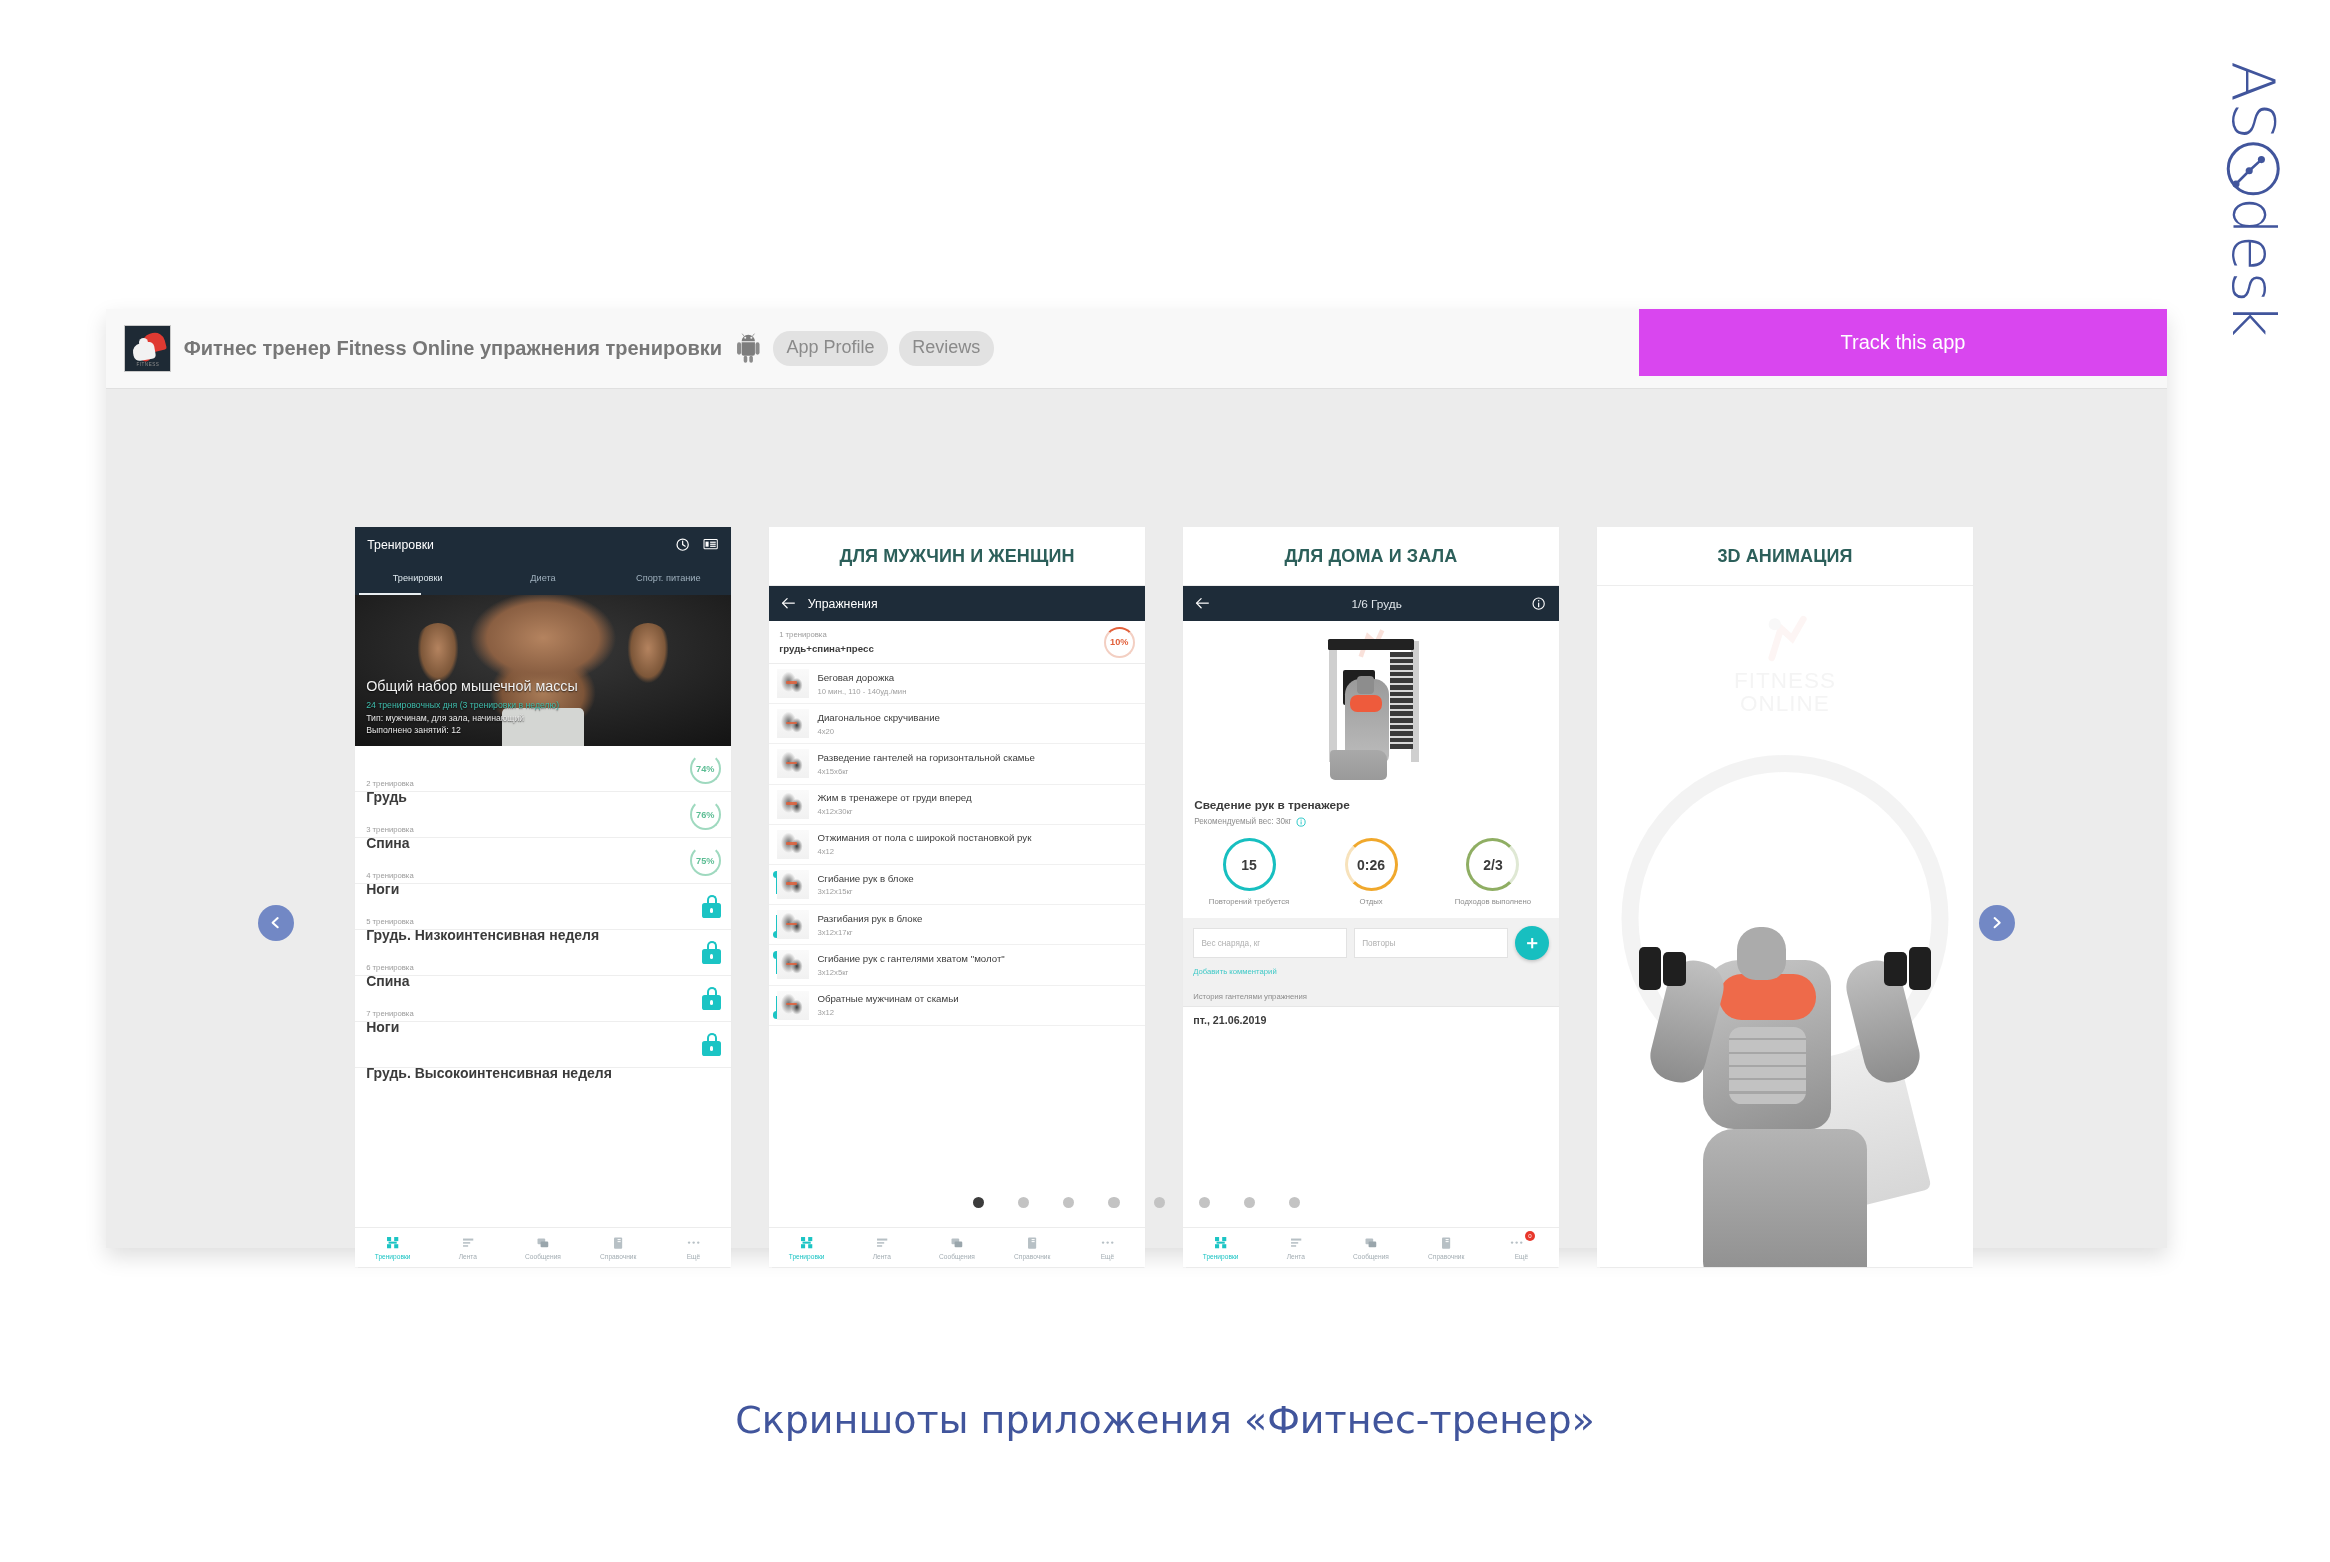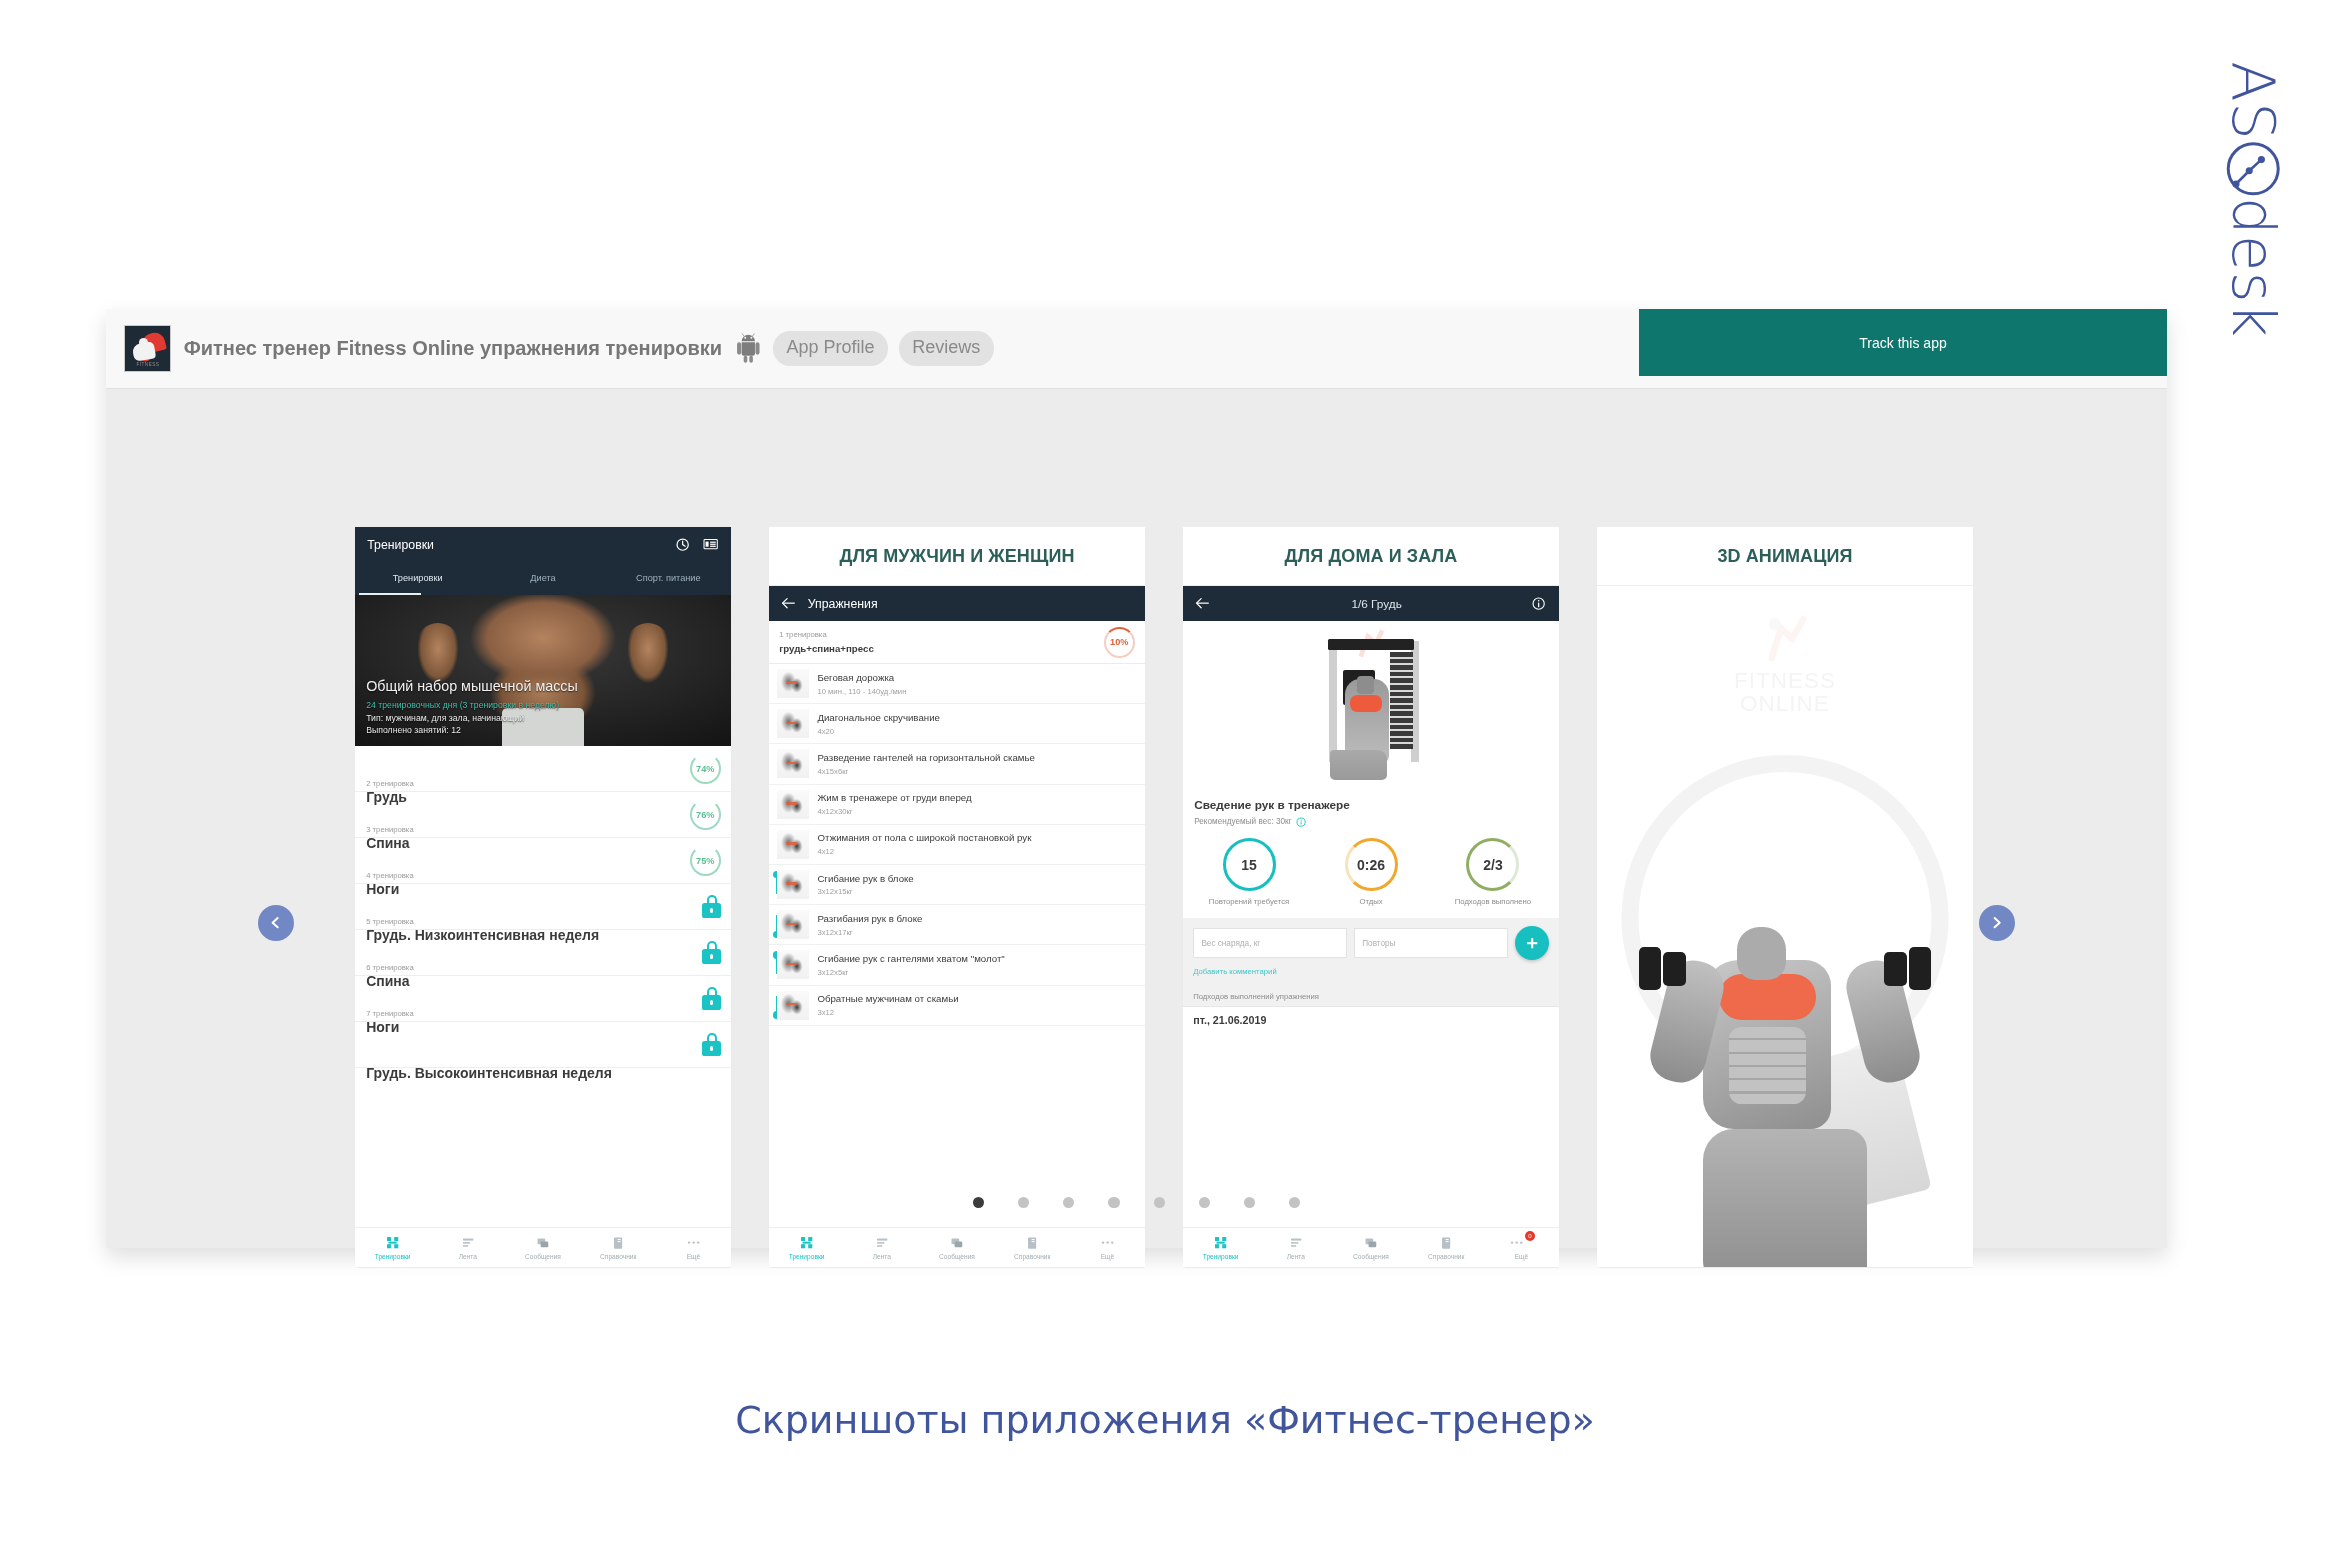--- a/index.html
+++ b/index.html
@@ -96,23 +96,23 @@
     color: #8a8a8a;
     font-size: 18px;
     padding: 6.1px 13.3px 7.2px 13.3px;
     white-space: nowrap;
     cursor: pointer;
     border-radius: 17px;
   }
   .track-btn {
     position: absolute; right: 0; top: 0;
     width: 528px; height: 67px;
-    background: #0f766e;
+    background: #d946ef;
     color: #ffffff;
-    font-size: 14px;
+    font-size: 20px;
     display: flex; align-items: center; justify-content: center;
     cursor: pointer;
   }
 
   
   .frame-body { position: relative; width: 100%; height: 859px; background:#ececec; }
 
   .arrow {
     position: absolute; top: 516px;
     width: 36px; height: 36px; border-radius: 50%;
@@ -880,21 +880,21 @@
                 <div class="ifield">Вес снаряда, кг</div>
                 <div class="ifield">Повторы</div>
                 <div class="fab">
                   <svg width="16.4" height="16.4" viewBox="0 0 32 32">
                     <rect x="14" y="6" width="4" height="20" fill="#fff"></rect>
                       <rect x="6" y="14" width="20" height="4" fill="#fff"></rect>
                   </svg>
                 </div>
               </div>
               <div class="addcomment">Добавить комментарий</div>
-              <div class="histlabel">Подходов выполнений упражнения</div>
+              <div class="histlabel">История гантелями упражнения</div>
             </div>
             <div class="histdate">пт., 21.06.2019</div>
 
             <div class="botnav">
               <div class="item active">
                 <div class="ic">
                   <svg width="13.3" height="13.3" viewBox="0 0 26 26">
                     <rect x="2" y="2" width="8" height="8" fill="#1bc4c4"></rect>
                       <rect x="16" y="2" width="8" height="8" fill="#1bc4c4"></rect>
                     <rect x="2" y="16" width="8" height="8" fill="#1bc4c4"></rect>

